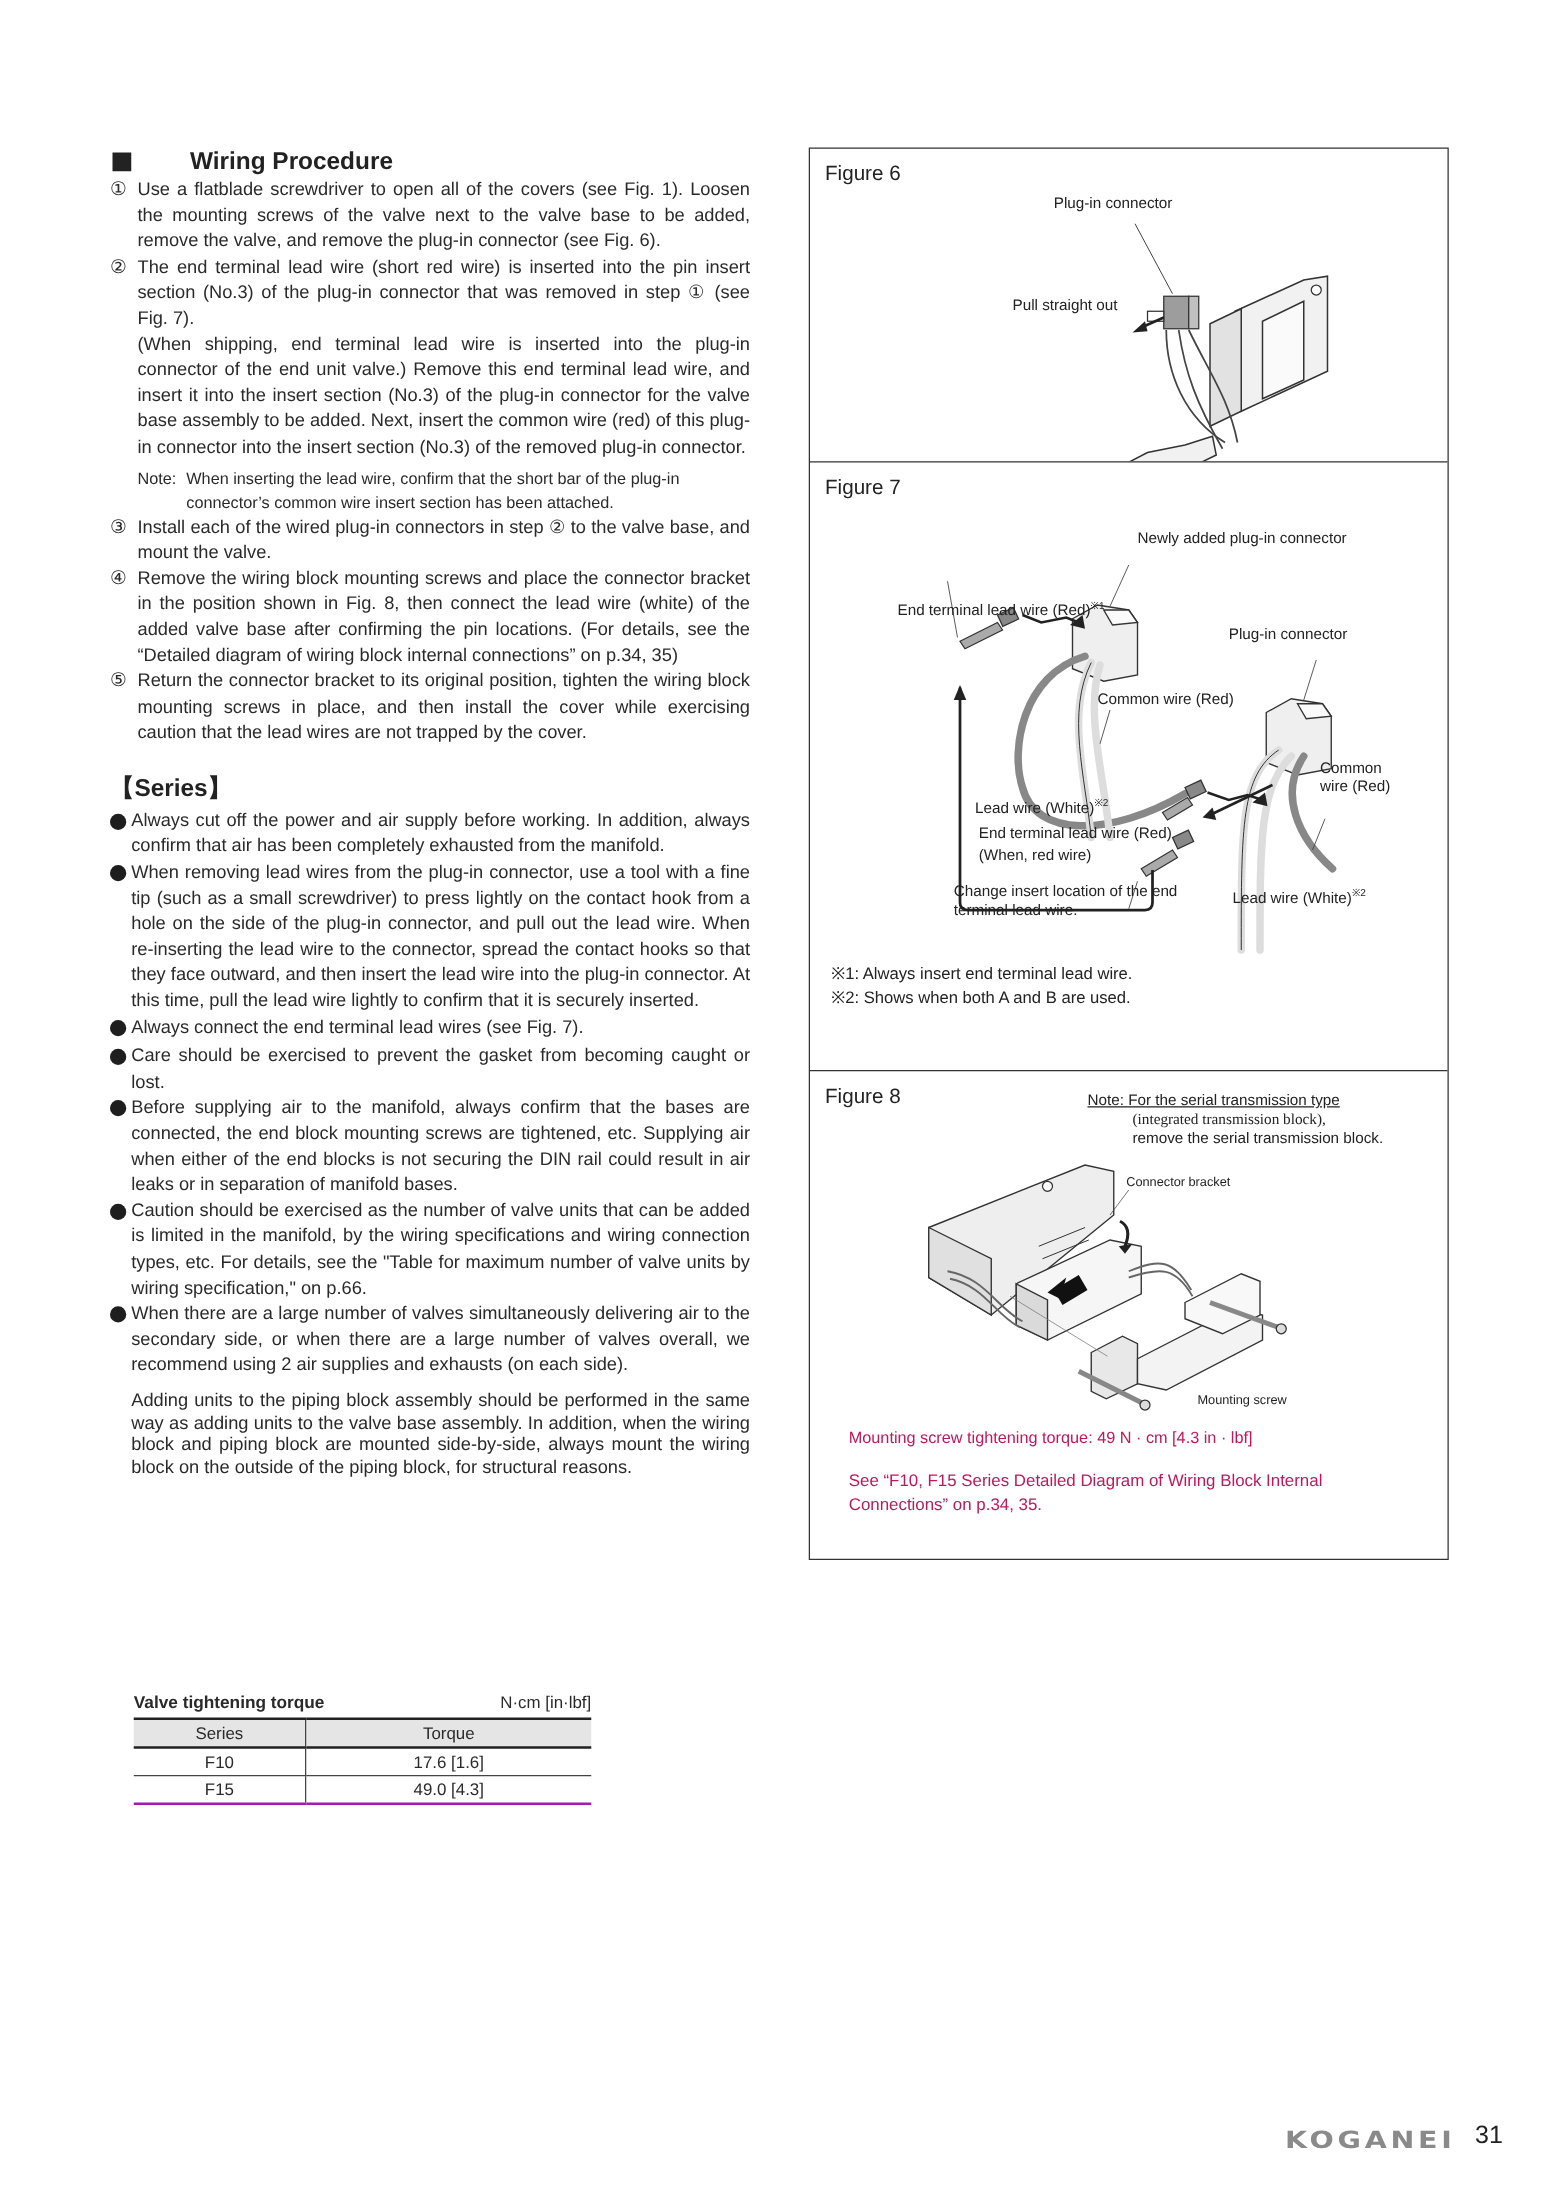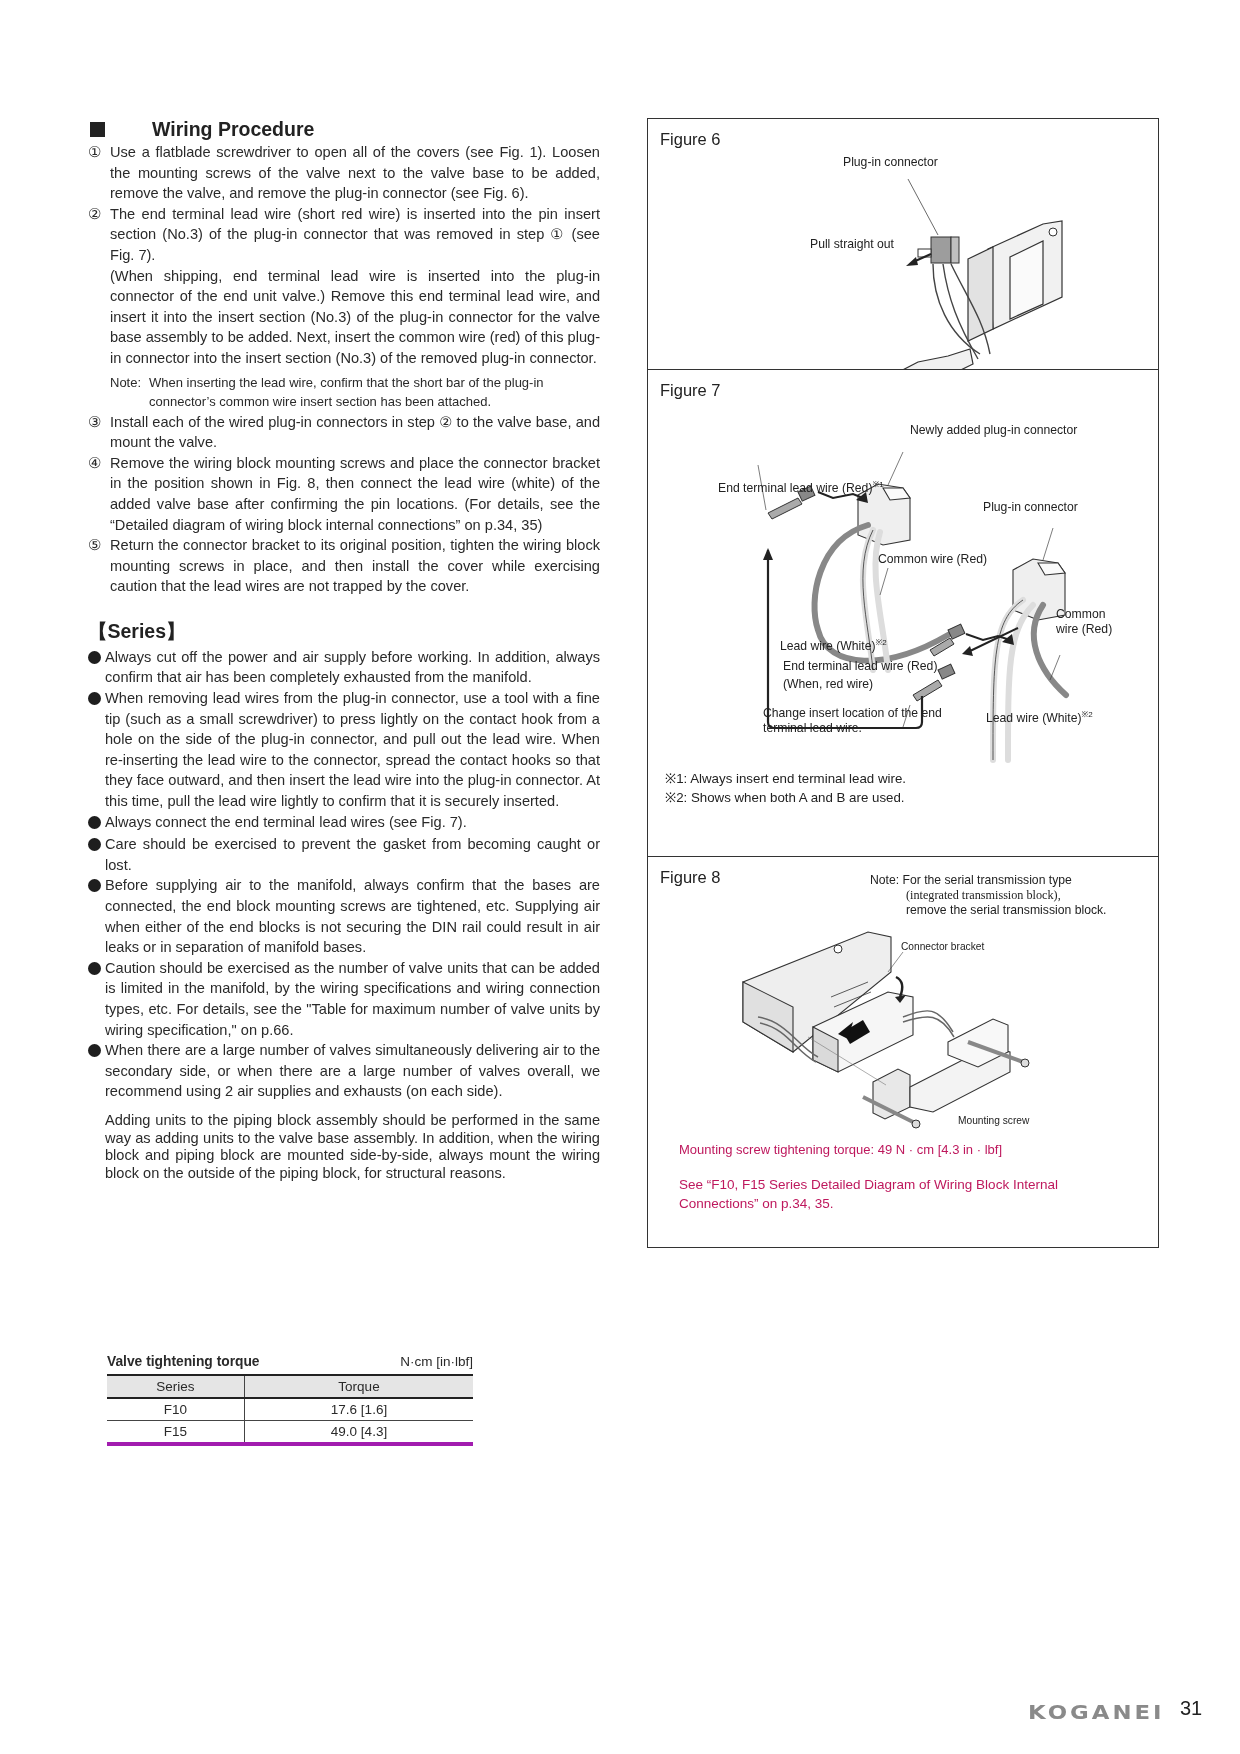--- a/index.html
+++ b/index.html
@@ -30,21 +30,21 @@
   
   .tt { left: 107px; top: 1354px; width: 366px; font-size: 13.5px; }
   .tt-head { display: flex; justify-content: space-between; height: 20px; }
   .tt-title { font-weight: bold; font-size: 13.8px; }
   .tt-unit { font-size: 13.5px; }
   table.tq { width: 366px; border-collapse: collapse; font-size: 13.5px; }
   table.tq th, table.tq td { text-align: center; font-weight: normal; height: 21px; padding: 0; }
   table.tq thead th { background: #e5e5e5; border-top: 2px solid #222; border-bottom: 2px solid #222; }
   table.tq th:first-child, table.tq td:first-child { width: 137px; border-right: 1px solid #444; }
   table.tq tbody tr td { border-bottom: 1px solid #444; }
-  table.tq tbody tr:last-child td { border-bottom: 4px solid #a21caf; }
+  table.tq tbody tr:last-child td { border-bottom: 2px solid #a21caf; }
 
   
   .figbox { left: 647px; top: 118px; width: 512px; height: 1130px; border: 1.3px solid #333; box-sizing: border-box; }
   .figsec { position: absolute; left: 0; width: 100%; box-sizing: border-box; }
   .figsec + .figsec { border-top: 1.3px solid #333; }
   .fig-title { position: absolute; left: 12px; font-size: 16.5px; color: #222; }
   .lab { position: absolute; font-size: 12.2px; color: #222; white-space: nowrap; line-height: 15.5px; }
   .lab sup { font-size: 8px; }
   .lab-sm { font-size: 10.2px; }
   .fig-svg { position: absolute; left: 0; top: 0; }
@@ -262,21 +262,21 @@
     <span class="lab" style="left:135px;top:307px;">(When, red wire)</span>
     <span class="lab" style="left:115px;top:336px;">Change insert location of the end</span>
     <span class="lab" style="left:115px;top:351px;">terminal lead wire.</span>
     <span class="lab" style="left:338px;top:337px;"><span>Lead wire (White)</span><sup>※2</sup></span>
     <span class="fn" style="left:17px;top:400px;">※1: Always insert end terminal lead wire.</span>
     <span class="fn" style="left:17px;top:419px;">※2: Shows when both A and B are used.</span>
   </div>
 
   <div class="figsec" style="top:737px;height:324px;">
     <span class="fig-title" style="top:11px;">Figure 8</span>
-    <span class="lab" style="left:222px;top:16px;">Note: For the serial transmission type</span>
+    <span class="lab" style="left:222px;top:16px;text-decoration:underline;">Note: For the serial transmission type</span>
     <span class="lab" style="left:258px;top:31px;font-family:Liberation Serif, serif;">(integrated transmission block),</span>
     <span class="lab" style="left:258px;top:46px;">remove the serial transmission block.</span>
     <svg class="fig-svg" width="510" height="392">
       <g stroke="#333" stroke-width="1.1" fill="#eeeeee">
         <path d="M95,125 L220,75 L243,80 L243,115 L145,195 L95,165 Z"></path>
         <path d="M95,125 L145,150 L145,195 L95,165 Z" fill="#e0e0e0"></path>
         <path d="M165,170 L240,135 L265,140 L265,178 L190,215 L165,203 Z" fill="#f6f6f6"></path>
         <path d="M165,170 L190,183 L190,215 L165,203 Z" fill="#dadada"></path>
         <path d="M225,225 L250,212 L262,218 L262,250 L237,262 L225,256 Z" fill="#e8e8e8"></path>
         <path d="M262,230 L340,190 L362,195 L362,215 L285,255 L262,250 Z" fill="#f3f3f3"></path>

